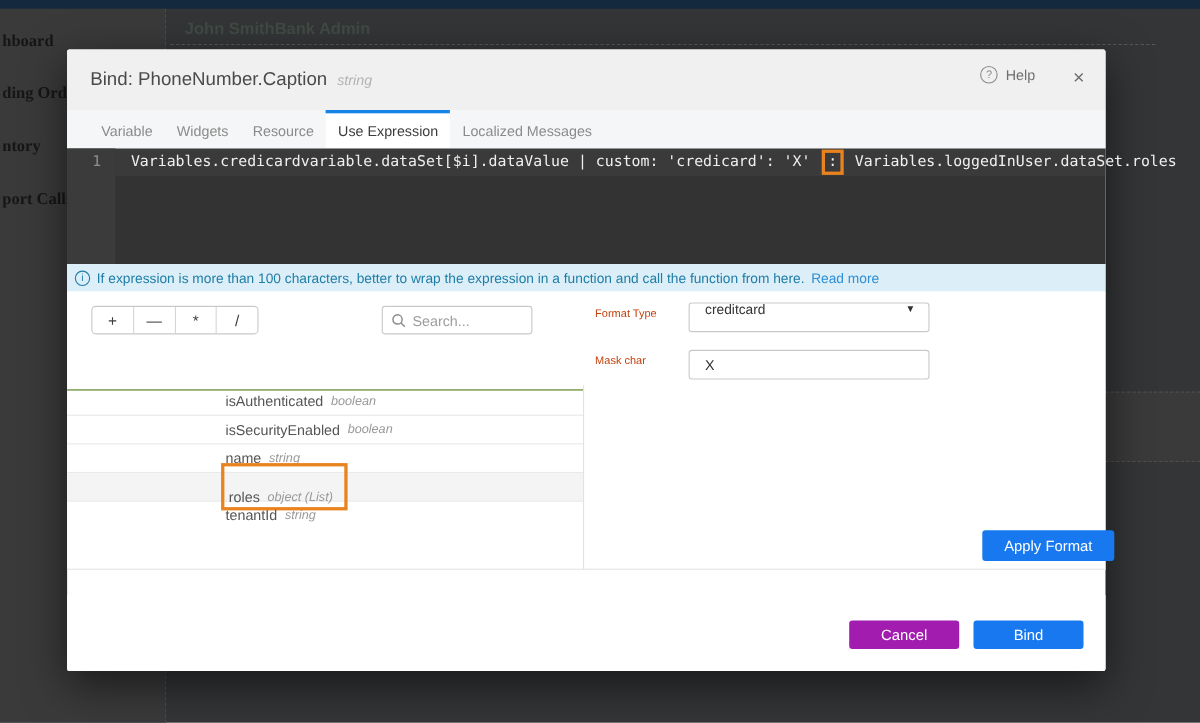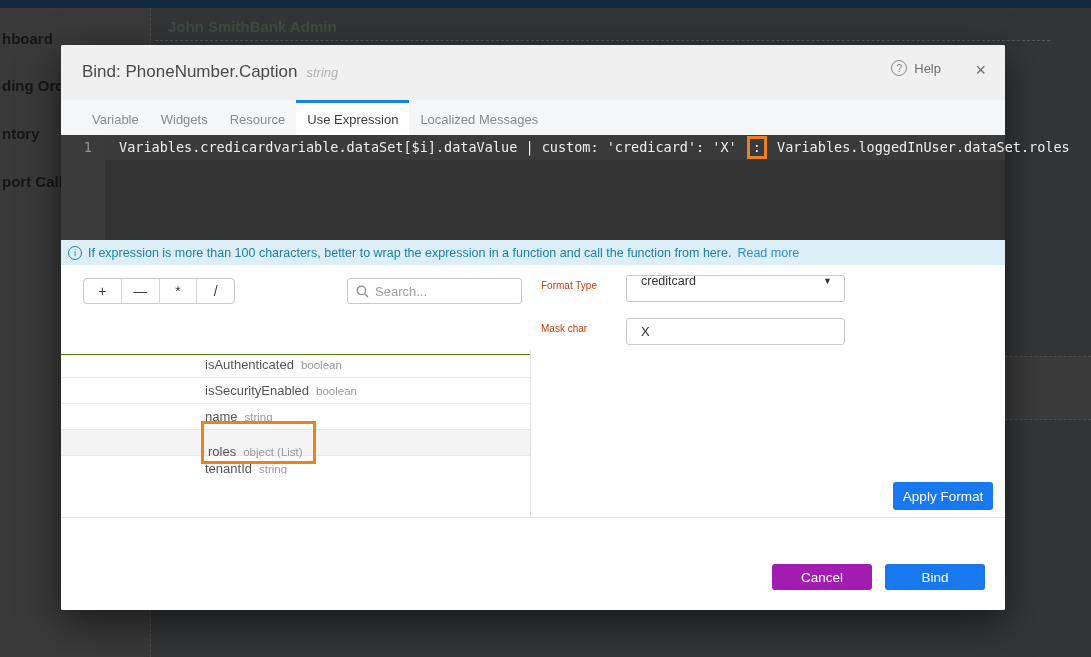--- a/index.html
+++ b/index.html
@@ -4,21 +4,21 @@
 <style>
   * { box-sizing: border-box; margin: 0; padding: 0; }
   html,body { width:1091px; height:657px; }
   body {
     font-family: "Liberation Sans", "DejaVu Sans", sans-serif;
     background:#333537; overflow:hidden; position:relative;
   }
   
   .topbar { position:absolute; left:0; top:0; width:1091px; height:8px; background:#15293e; }
   .bg-sidebar { position:absolute; left:0; top:8px; width:151px; height:649px; background:#3a3a3a; border-right:1px dashed #4b4b4b; }
-  .bg-side-item { position:absolute; left:2px; font-size:15px; font-weight:700; color:#161616; white-space:nowrap; }
+  .bg-side-item { position:absolute; left:2px; font-size:15px; font-weight:700; color:#161616; white-space:nowrap;font-family:Liberation Serif, serif; }
   .bg-main-title { position:absolute; left:168px; top:18px; font-size:15px; font-weight:700; color:#414b44; }
   .bg-dotted-line { position:absolute; left:155px; top:40px; width:895px; border-top:1px dashed #575757; }
   .bg-right-band { position:absolute; left:1005px; top:356px; width:86px; height:64px; background:#3a3a3a; border-top:1px dashed #4e4e4e; border-bottom:1px dashed #4e4e4e; }
 
   
   .modal { position:absolute; left:61px; top:45px; width:944px; height:565px; background:#fff; border-radius:2px; box-shadow:0 12px 40px rgba(0,0,0,0.55); }
   .m-header { position:absolute; left:0; top:0; width:100%; height:55px; background:#f0f0f0; border-radius:2px 2px 0 0; }
   .m-title { position:absolute; left:21px; top:17px; font-size:17px; color:#4a4a4a; }
   .m-title-type { font-size:13px; font-style:italic; color:#b3b3b3; margin-left:9px; }
   .m-help { position:absolute; right:64px; top:15px; display:flex; align-items:center; gap:7px; color:#6e6e6e; font-size:13px; cursor:pointer; }
@@ -43,42 +43,42 @@
   .info-link { color:#2e8fd5; cursor:pointer; }
 
   
   .content { position:absolute; left:0; top:220px; width:100%; height:253px; background:#fff; border-bottom:1px solid #e4e4e4; }
   .v-divider { position:absolute; left:469px; top:85px; width:1px; height:168px; background:#e2e2e2; }
 
   .ops-group { position:absolute; left:22px; top:13px; width:152px; height:26px; display:flex; border:1px solid #c9c9c9; border-radius:4px; overflow:hidden; background:#fff; }
   .op { flex:1; display:flex; align-items:center; justify-content:center; font-size:14px; color:#3d3d3d; border-right:1px solid #d6d6d6; cursor:pointer; }
   .op:last-child { border-right:none; }
 
-  .search-box { position:absolute; left:286px; top:13px; width:175px; height:26px; border:1px solid #c9c9c9; border-radius:3px; display:flex; align-items:center; padding:0 8px; gap:6px; background:#fff; }
+  .search-box { position:absolute; left:286px; top:13px; width:137px; height:26px; border:1px solid #c9c9c9; border-radius:3px; display:flex; align-items:center; padding:0 8px; gap:6px; background:#fff; }
   .search-box input { border:none; outline:none; width:110px; font-size:13px; color:#444; font-family:inherit; background:transparent; }
   .search-box input::placeholder { color:#9e9e9e; }
 
   .tree { position:absolute; left:0; top:89px; width:469px; height:120px; overflow:hidden; border-top:1px solid #4d7c0f; }
   .tree-inner { margin-top:-3px; }
   .tree-row { height:26px; display:flex; align-items:center; border-bottom:1px solid #e9e9e9; font-size:13px; color:#555; position:relative; }
   .tree-row.prop { padding-left:144px; }
   .tree-row.var { padding-left:84px; }
   .tree-row.hl-row { background:#f4f4f4; }
-  .t-type { font-size:11.5px; color:#9a9a9a; margin-left:7px; }
+  .t-type { font-size:11.5px; font-style:italic; color:#9a9a9a; margin-left:7px; }
   .orange-box { display:inline-flex; align-items:center; border:3px solid #e8831f; padding:20px 10px 2px 4px; margin-left:-4px; }
   .caret { font-size:9px; color:#7d7d7d; margin-right:10px; }
   .var-icon { width:14px; height:14px; border:1px solid #5a5a5a; border-radius:2px; margin-right:8px; display:inline-flex; align-items:flex-end; justify-content:center; font-family:"DejaVu Serif", serif; font-style:italic; font-size:9px; color:#444; line-height:11px; }
 
   
   .fmt-label { position:absolute; font-size:10px; color:#c2410c; }
   .select-box { position:absolute; left:565px; top:10px; width:219px; height:27px; border:1px solid #c9c9c9; border-radius:3px; display:flex; align-items:center; padding:0 12px 16px 14px; font-size:12.5px; color:#333; justify-content:space-between; background:#fff; cursor:pointer; }
   .select-box .arr { font-size:9px; color:#333; }
   .mask-input { position:absolute; left:565px; top:53px; width:219px; height:27px; border:1px solid #c9c9c9; border-radius:3px; padding:0 14px; font-size:13px; color:#333; font-family:inherit; outline:none; }
   .btn { border:none; border-radius:3px; color:#fff; font-size:13.5px; font-family:inherit; cursor:pointer; }
-  .apply-btn { position:absolute; left:832px; top:217px; width:100px; height:28px; background:#1778ef; }
+  .apply-btn { position:absolute; left:832px; top:217px; width:120px; height:28px; background:#1778ef; }
 
   
   .m-footer { position:absolute; left:0; top:496px; width:100%; height:69px; background:#fff; border-radius:0 0 2px 2px; }
   .cancel-btn { position:absolute; left:711px; top:23px; width:100px; height:26px; background:#a21caf; }
   .bind-btn { position:absolute; left:824px; top:23px; width:100px; height:26px; background:#1778ef; }
 
   svg { display:block; }
 </style>
 </head>
 <body>

